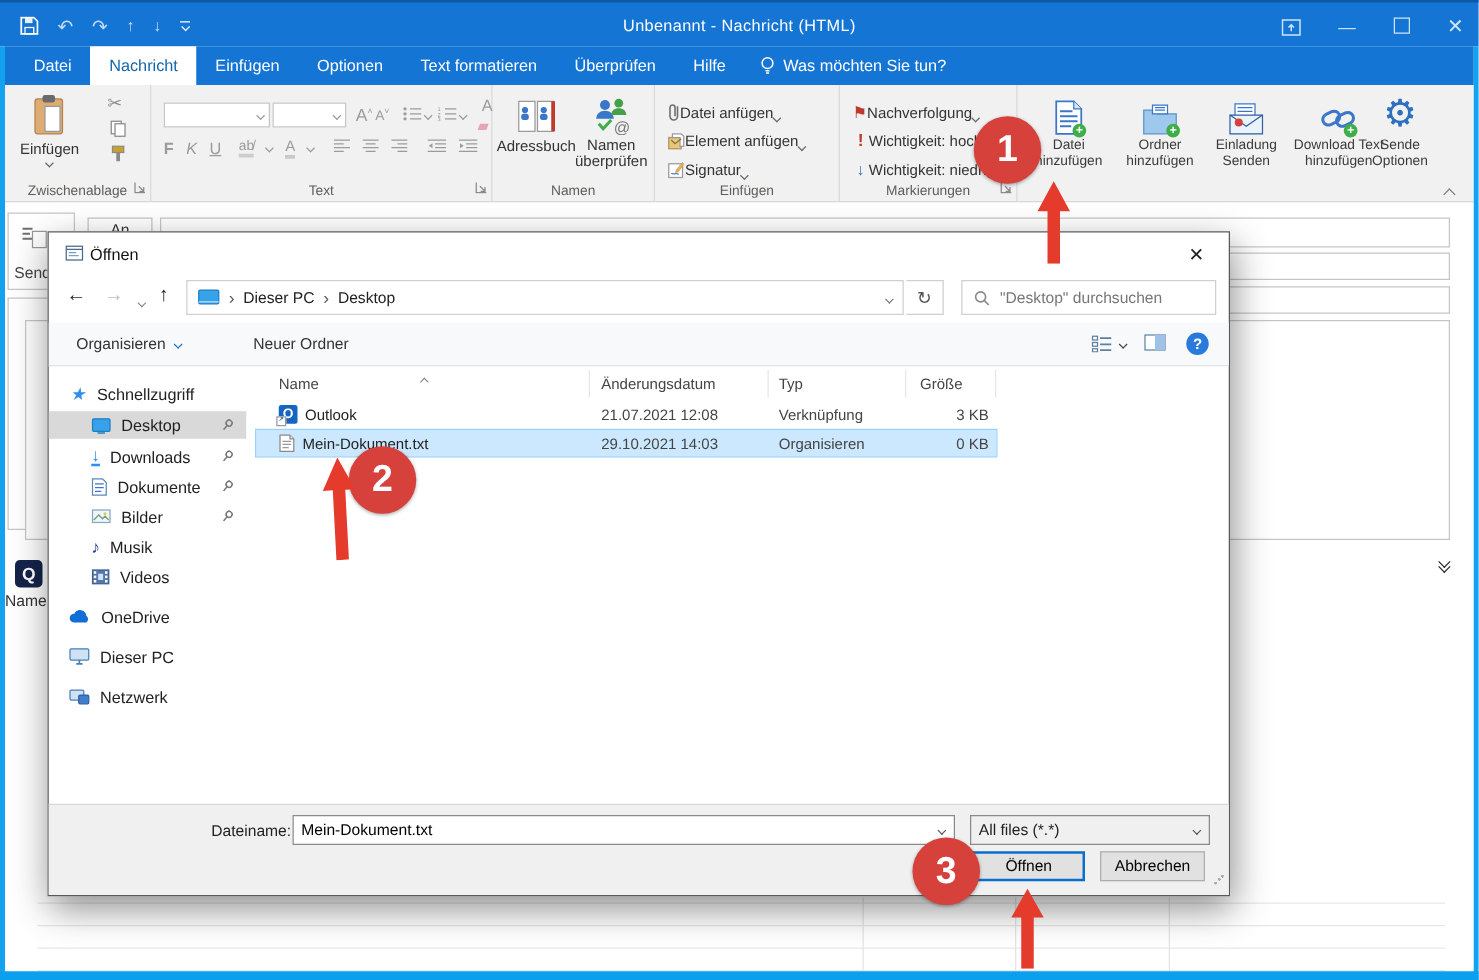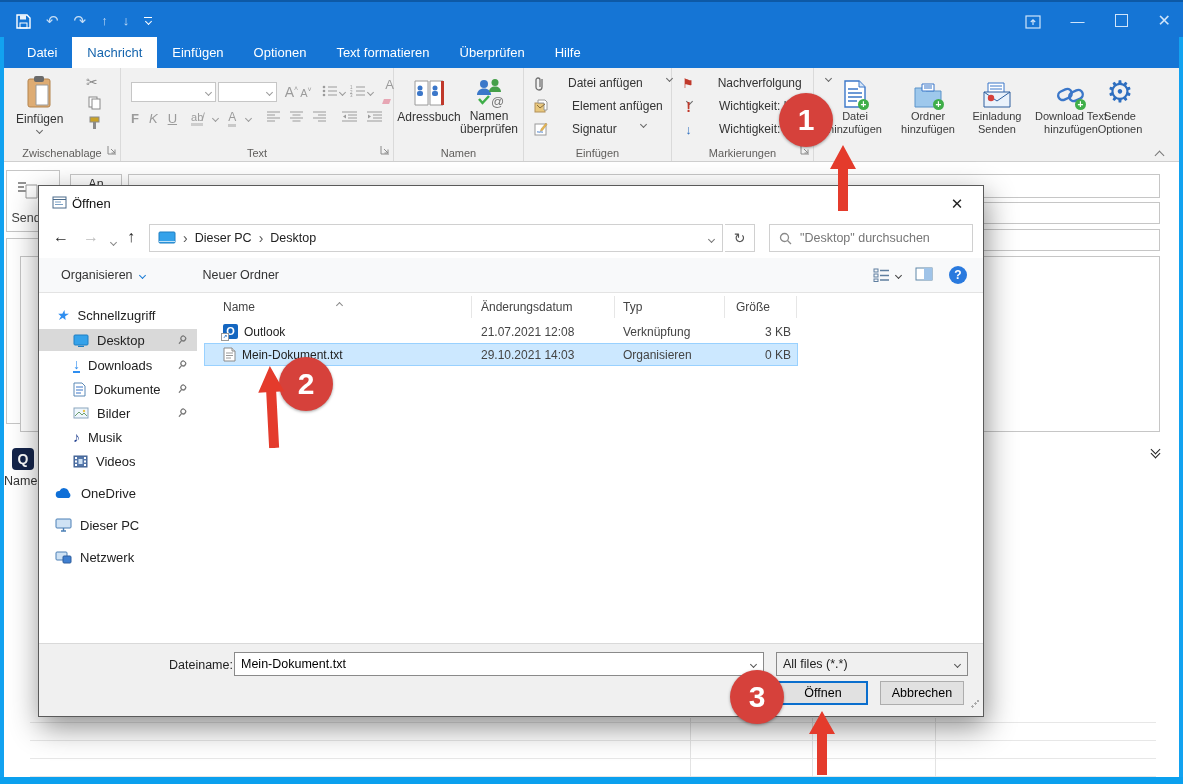--- a/index.html
+++ b/index.html
@@ -24,21 +24,21 @@
 
   
   .ribbon{position:absolute;left:4px;top:68px;width:1175px;height:94px;background:#f1f1f1;border-bottom:1px solid #cfcfcf;box-sizing:border-box;font-size:12px;color:#333}
   .rgroup{position:absolute;top:0;height:93px;border-right:1px solid #dadada;box-sizing:border-box}
   .rlabel{position:absolute;bottom:2px;left:0;right:0;text-align:center;font-size:11px;color:#5f5d5b;white-space:nowrap}
   .launcher{position:absolute;right:3px;bottom:3px;color:#8a8a8a}
   .chv{display:inline-block;width:6px;height:6px;border-right:1.4px solid currentColor;border-bottom:1.4px solid currentColor;transform:rotate(45deg)}
   .chv.up{transform:rotate(-135deg)}
   .chv.sm{width:4px;height:4px}
   .bigbtn{display:flex;flex-direction:column;align-items:center;gap:2px;font-size:12px;color:#333}
-  .mrow{display:flex;align-items:flex-start;gap:24px;font-size:12px;color:#333;height:21px;white-space:nowrap}
+  .mrow{display:flex;align-items:flex-end;gap:0;font-size:12px;color:#333;height:21px;white-space:nowrap}
   .grey{color:#9b9b9b}
   .combo{background:#fff;border:1px solid #c6c6c6;height:20px;display:flex;align-items:center;justify-content:flex-end;padding-right:4px;color:#9b9b9b;box-sizing:border-box}
   .qbtn{display:flex;flex-direction:column;align-items:center;font-size:11px;line-height:13px;color:#3b3b3b;text-align:center}
   .qbtn .ictop{height:34px;display:flex;align-items:flex-end;justify-content:center;margin-bottom:2px}
   .badge{position:absolute;right:-5px;bottom:-4px;width:11px;height:11px;border-radius:50%;background:#3fae49;color:#fff;font-size:10px;line-height:11px;text-align:center;font-weight:bold}
 
   
   .compose{position:absolute;left:4px;top:162px;width:1175px;bottom:7px;background:#fff;z-index:5}
   .cbox{position:absolute;border:1px solid #c6c6c6;background:#fff;box-sizing:border-box}
   .gridline-h{position:absolute;height:1px;background:#e7e7e7}
@@ -88,39 +88,47 @@
         </svg></span>
     <span class="dis" style="font-size:15px">↶</span>
     <span class="dis" style="font-size:15px">↷</span>
     <span class="dis" style="font-size:13px">↑</span>
     <span class="dis" style="font-size:13px">↓</span>
     <span style="display:flex;flex-direction:column;align-items:center;gap:1px">
         <span style="width:8px;border-top:1.4px solid #fff"></span>
         <span class="chv sm" style="color:#fff"></span>
       </span>
   </div>
+  <div class="title">Unbenannt  -  Nachricht (HTML)</div>
   <div class="winctl">
     <span><svg class="ic" width="16" height="14" viewBox="0 0 16 14">
           <rect x="1" y="1" width="14" height="12" fill="none" stroke="#cfe4fa" stroke-width="1.2"></rect>
           <path d="M8 10V5M5.8 7L8 4.8 10.2 7" fill="none" stroke="#cfe4fa" stroke-width="1.2"></path>
         </svg></span>
     <span>—</span>
     <span style="display:inline-block;width:11px;height:11px;border:1.3px solid #cfe4fa"></span>
     <span style="font-size:16px">✕</span>
   </div>
 </div>
 
 <div class="tabrow">
   <div class="tab">Datei</div>
   <div class="tab active">Nachricht</div>
   <div class="tab">Einfügen</div>
   <div class="tab">Optionen</div>
   <div class="tab">Text formatieren</div>
   <div class="tab">Überprüfen</div>
   <div class="tab">Hilfe</div>
+  <div class="assist">
+    <svg width="12" height="15" viewBox="0 0 12 15">
+        <circle cx="6" cy="5.5" r="4.3" fill="none" stroke="#fff" stroke-width="1.2"></circle>
+        <path d="M4.4 11.5h3.2M4.8 13.3h2.4" stroke="#fff" stroke-width="1.2"></path>
+      </svg>
+    <span>Was möchten Sie tun?</span>
+  </div>
 </div>
 
 <div class="ribbon">
 
   <div class="rgroup" style="left:0;width:117px">
     <div class="bigbtn" style="position:absolute;left:12px;top:8px">
       <svg width="30" height="34" viewBox="0 0 30 34">
           <rect x="3" y="3" width="22" height="28" rx="2" fill="#deac73" stroke="#b3834c"></rect>
           <rect x="9" y="0" width="10" height="6" rx="2" fill="#6a6a6a"></rect>
           <path d="M11 9h12v20H11z" fill="#fff" stroke="#9a9a9a"></path>

